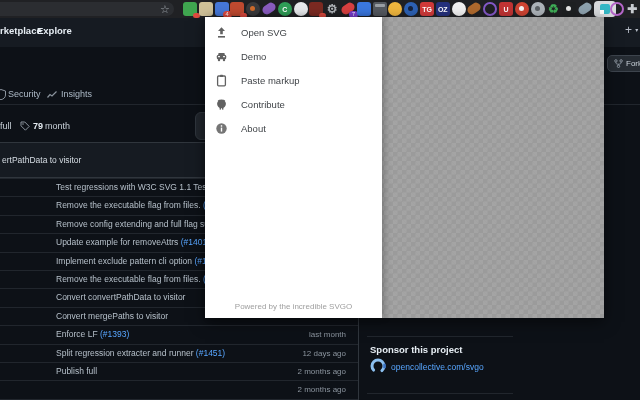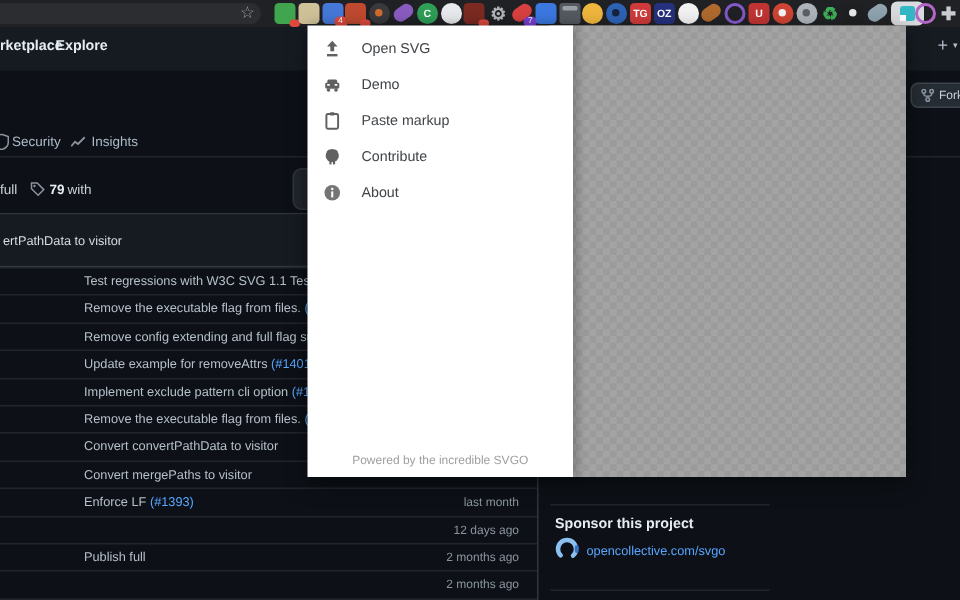--- a/index.html
+++ b/index.html
@@ -219,21 +219,21 @@
   </div>
   <div class="abs tabs-border"></div>
 
   <div class="abs branch-bar">
     <span class="abs" style="left:0;">full</span>
     <svg class="abs" style="left:20px;top:2px;" width="10" height="10" viewBox="0 0 10 10">
       <path d="M1 1 h3.8 l4.4 4.4 -3.8 3.8 L1 4.8 Z" fill="none" stroke="#8b949e" stroke-width="1"></path>
       <circle cx="3" cy="3" r="0.8" fill="#8b949e"></circle>
     </svg>
     <b class="abs" style="left:33px;color:#e6edf3;">79</b>
-    <span class="abs" style="left:45px;">with</span>
+    <span class="abs" style="left:45px;">month</span>
   </div>
   <div class="abs btn-stub"></div>
 
   <div class="abs commit-box">
     <div class="commit-head">
       <span>ertPathData to visitor</span>
     </div>
     <div class="crow">
         <span class="msg"><span>Test regressions with W3C SVG 1.1 Test Suite </span><span class="lnk">(#1</span></span>
         <span class="date"></span>
@@ -264,20 +264,21 @@
       </div>
     <div class="crow">
         <span class="msg"><span>Convert mergePaths to visitor</span><span class="lnk"></span></span>
         <span class="date"></span>
       </div>
     <div class="crow">
         <span class="msg"><span>Enforce LF </span><span class="lnk">(#1393)</span></span>
         <span class="date">last month</span>
       </div>
     <div class="crow">
+        <span class="msg"><span>Split regression extracter and runner </span><span class="lnk">(#1451)</span></span>
         <span class="date">12 days ago</span>
       </div>
     <div class="crow">
         <span class="msg"><span>Publish full</span><span class="lnk"></span></span>
         <span class="date">2 months ago</span>
       </div>
     <div class="crow">
         <span class="date">2 months ago</span>
       </div>
     <div class="crow"></div>

